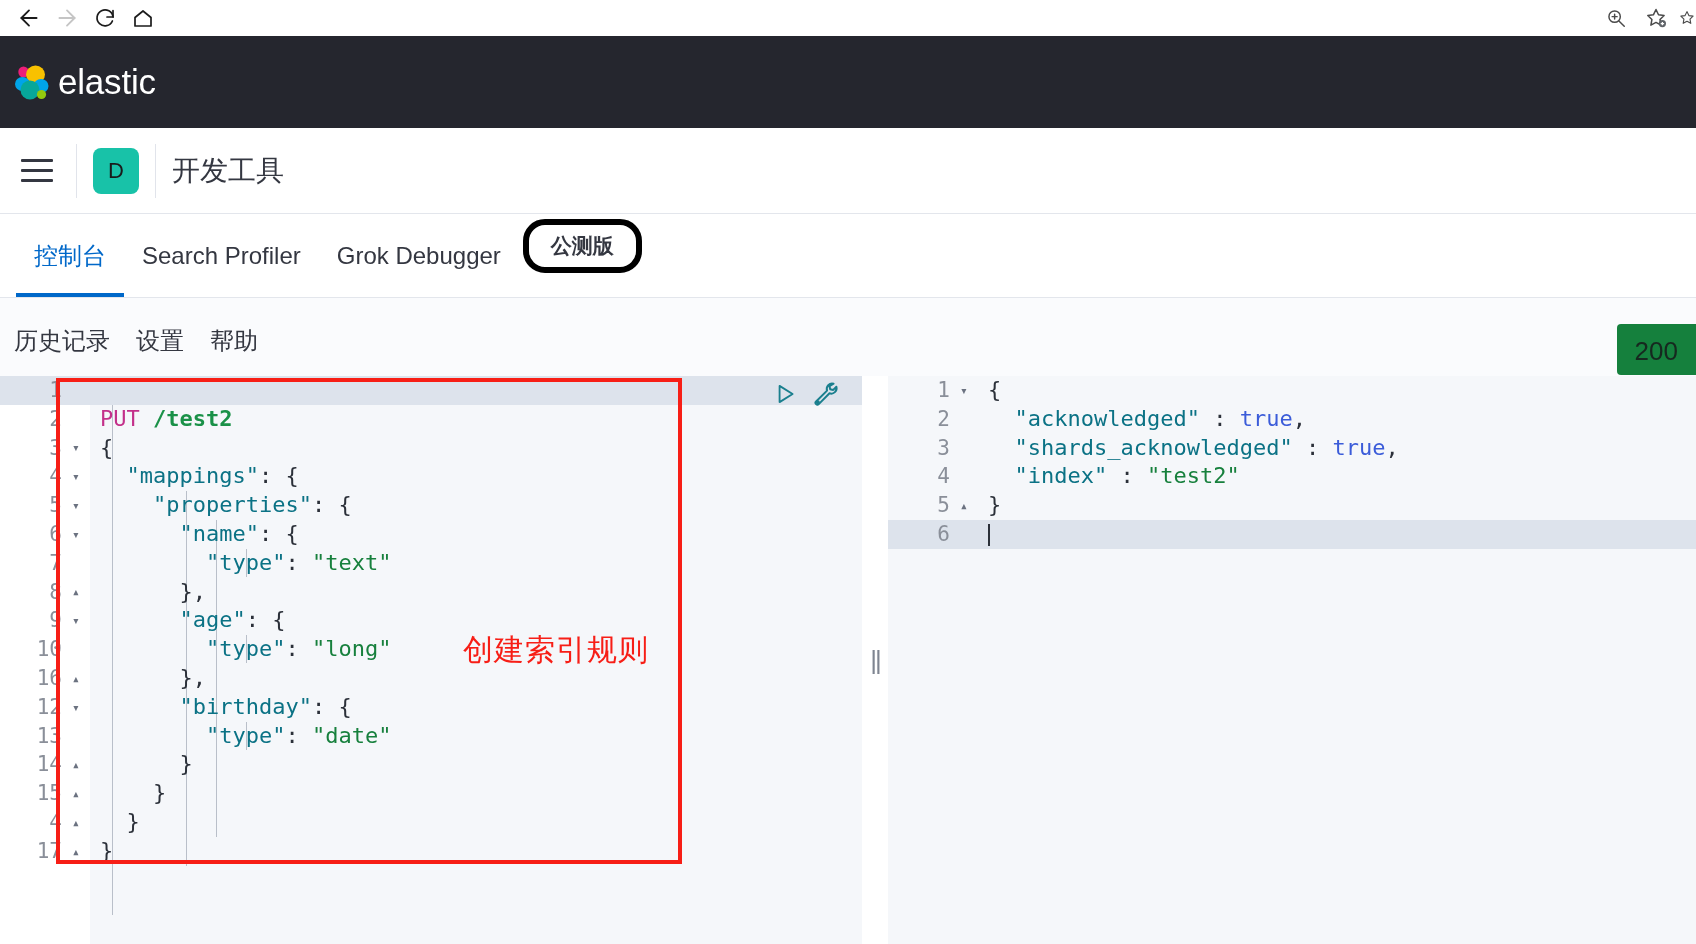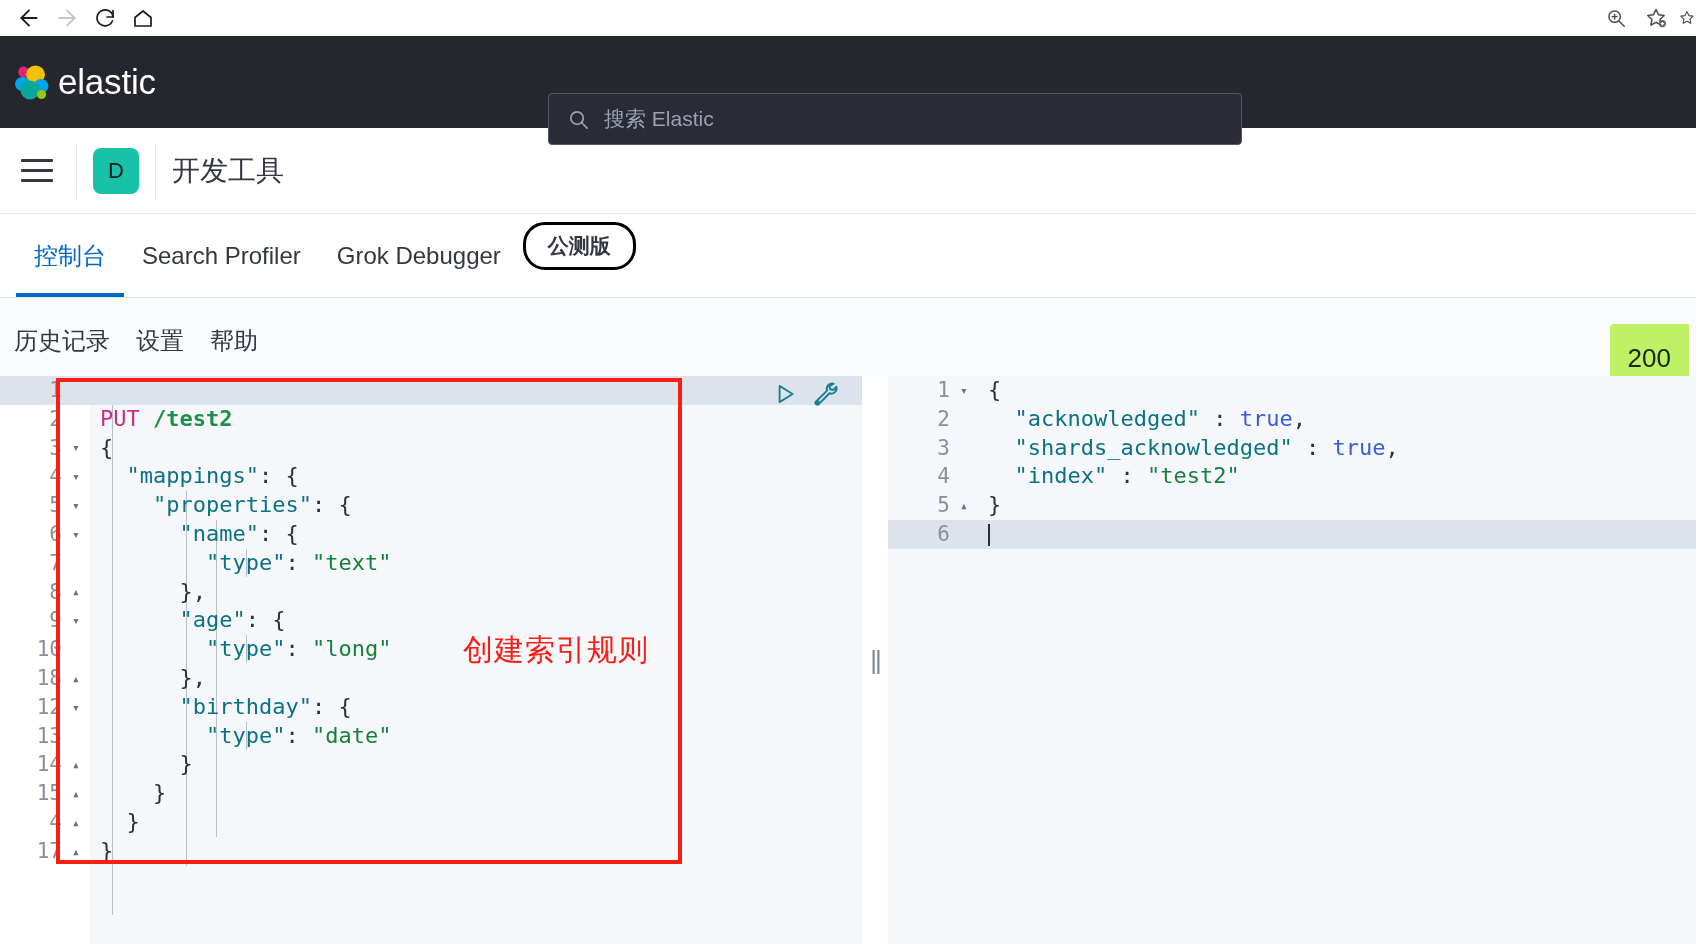--- a/index.html
+++ b/index.html
@@ -135,21 +135,21 @@
     position: relative;
     white-space: nowrap;
   }
   .tab.active { color: #0068c9; }
   .tab.active::after {
     content: ""; position: absolute; left: 0; right: 0; bottom: 0;
     height: 4px; background: #0068c9;
   }
   .beta-badge {
     margin-left: 4px; margin-bottom: 20px;
-    border: 3px solid #000000;
+    border: 6px solid #000000;
     border-radius: 22px;
     padding: 7px 22px;
     font-size: 21px;
     font-weight: bold;
     color: #343741;
     white-space: nowrap;
   }
 
   
   .console-toolbar {
@@ -158,25 +158,25 @@
     display: flex; align-items: center;
     padding-left: 14px;
     position: relative;
   }
   .tb-item {
     font-size: 24px; color: #343741;
     margin-right: 26px;
   }
   .status-badge {
     position: absolute;
-    right: 7px; top: 26px;
-    background: #bef264;
+    right: 0px; top: 26px;
+    background: #15803d;
     color: #16281f;
     font-size: 26px;
-    padding: 19px 18px 8px 18px;
+    padding: 12px 18px 8px 18px;
     border-radius: 4px 0 0 4px;
   }
 
   
   .editor-area {
     position: absolute;
     top: 376px; left: 0;
     width: 1696px; height: 568px;
     display: flex;
     background: #ffffff;
@@ -339,29 +339,20 @@
         <ellipse cx="13.5" cy="11" rx="5.2" ry="5.6" fill="#ec1e79"></ellipse>
         <ellipse cx="25.5" cy="13.5" rx="9.5" ry="9" fill="#f8c100"></ellipse>
         <ellipse cx="12.5" cy="23" rx="7.5" ry="7" fill="#00a4e8"></ellipse>
         <ellipse cx="31" cy="25" rx="7.5" ry="7" fill="#00a4e8"></ellipse>
         <ellipse cx="20" cy="29" rx="9.5" ry="9.5" fill="#07a79a"></ellipse>
         <ellipse cx="31.5" cy="33.5" rx="4.6" ry="4.6" fill="#93c90e"></ellipse>
       </svg>
     </span>
     <span class="elastic-word">elastic</span>
   </div>
-  <div class="global-search">
-    <span class="s-icon">
-      <svg width="23" height="23" viewBox="0 0 24 24" fill="none" stroke="currentColor" stroke-width="1.8" stroke-linecap="round">
-          <circle cx="10.5" cy="10.5" r="6.5"></circle>
-          <path d="M15.4 15.4L21 21"></path>
-        </svg>
-    </span>
-    <span class="s-text">搜索 Elastic</span>
-  </div>
 </div>
 
 <div class="app-header">
   <div class="hamburger">
     <span></span>
     <span></span>
     <span></span>
   </div>
   <div class="vdiv"></div>
   <div class="app-badge">D</div>
@@ -420,21 +411,21 @@
         <div class="cline cur"><span class="ln">1</span><span class="fold"></span><span class="code-txt"></span></div>
         <div class="cline"><span class="ln">2</span><span class="fold"></span><span class="code-txt"><span class="t-method">PUT</span><span class="t-plain"> </span><span class="t-url">/test2</span></span></div>
         <div class="cline"><span class="ln">3</span><span class="fold">▾</span><span class="code-txt"><span class="t-punct">{</span></span></div>
         <div class="cline"><span class="ln">4</span><span class="fold">▾</span><span class="code-txt"><span class="t-plain">  </span><span class="t-key">"mappings"</span><span class="t-punct">: {</span></span></div>
         <div class="cline"><span class="ln">5</span><span class="fold">▾</span><span class="code-txt"><span class="t-plain">    </span><span class="t-key">"properties"</span><span class="t-punct">: {</span></span></div>
         <div class="cline"><span class="ln">6</span><span class="fold">▾</span><span class="code-txt"><span class="t-plain">      </span><span class="t-key">"name"</span><span class="t-punct">: {</span></span></div>
         <div class="cline"><span class="ln">7</span><span class="fold"></span><span class="code-txt"><span class="t-plain">        </span><span class="t-key">"type"</span><span class="t-punct">: </span><span class="t-str">"text"</span></span></div>
         <div class="cline"><span class="ln">8</span><span class="fold">▴</span><span class="code-txt"><span class="t-plain">      </span><span class="t-punct">},</span></span></div>
         <div class="cline"><span class="ln">9</span><span class="fold">▾</span><span class="code-txt"><span class="t-plain">      </span><span class="t-key">"age"</span><span class="t-punct">: {</span></span></div>
         <div class="cline"><span class="ln">10</span><span class="fold"></span><span class="code-txt"><span class="t-plain">        </span><span class="t-key">"type"</span><span class="t-punct">: </span><span class="t-str">"long"</span></span></div>
-        <div class="cline"><span class="ln">18</span><span class="fold">▴</span><span class="code-txt"><span class="t-plain">      </span><span class="t-punct">},</span></span></div>
+        <div class="cline"><span class="ln">16</span><span class="fold">▴</span><span class="code-txt"><span class="t-plain">      </span><span class="t-punct">},</span></span></div>
         <div class="cline"><span class="ln">12</span><span class="fold">▾</span><span class="code-txt"><span class="t-plain">      </span><span class="t-key">"birthday"</span><span class="t-punct">: {</span></span></div>
         <div class="cline"><span class="ln">13</span><span class="fold"></span><span class="code-txt"><span class="t-plain">        </span><span class="t-key">"type"</span><span class="t-punct">: </span><span class="t-str">"date"</span></span></div>
         <div class="cline"><span class="ln">14</span><span class="fold">▴</span><span class="code-txt"><span class="t-plain">      </span><span class="t-punct">}</span></span></div>
         <div class="cline"><span class="ln">15</span><span class="fold">▴</span><span class="code-txt"><span class="t-plain">    </span><span class="t-punct">}</span></span></div>
         <div class="cline"><span class="ln">4</span><span class="fold">▴</span><span class="code-txt"><span class="t-plain">  </span><span class="t-punct">}</span></span></div>
         <div class="cline"><span class="ln">17</span><span class="fold">▴</span><span class="code-txt"><span class="t-punct">}</span></span></div>
       </div>
   </div>
 
   <div class="pane-divider">

